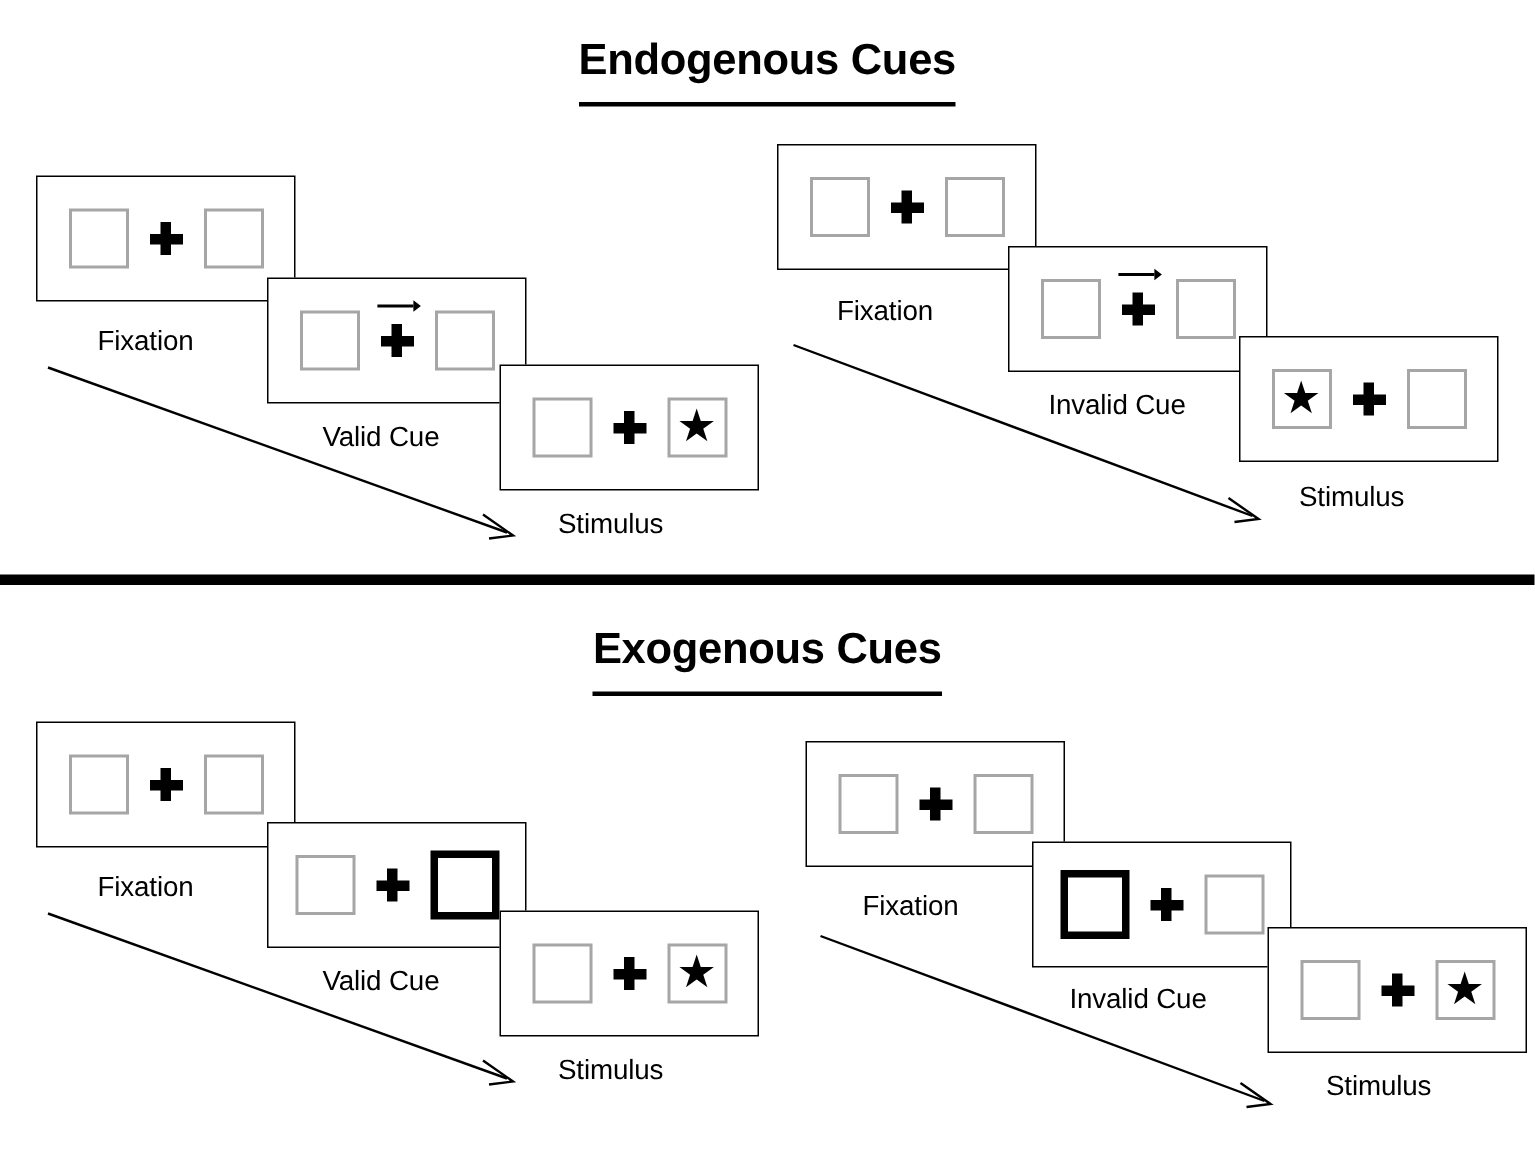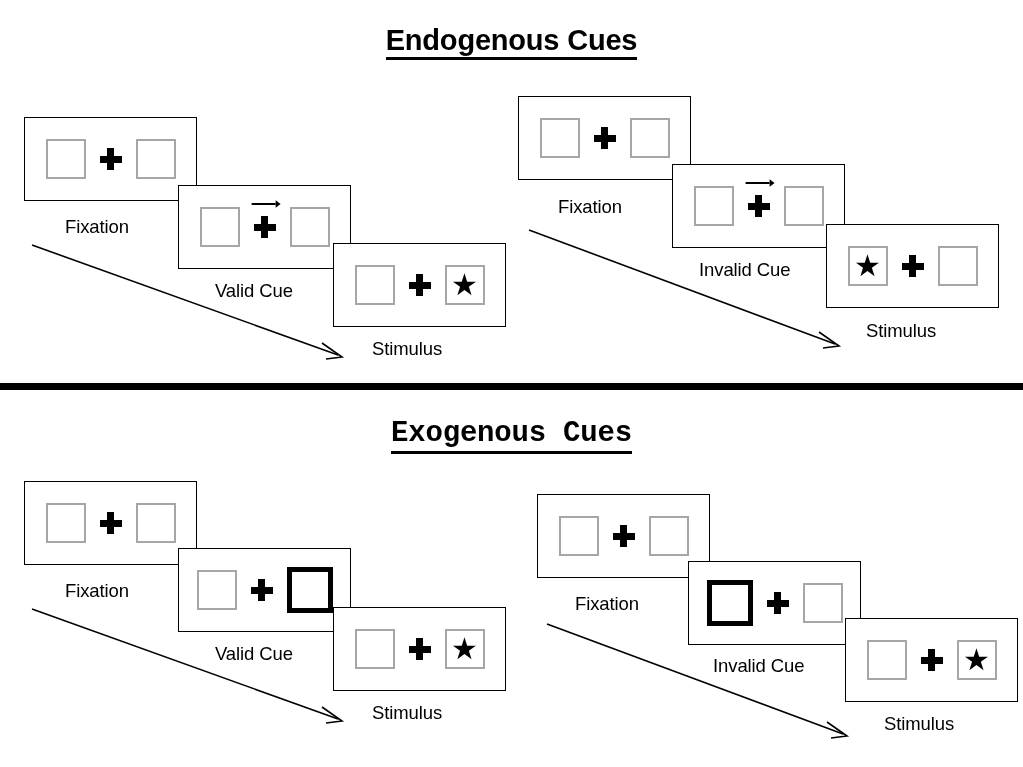--- a/index.html
+++ b/index.html
@@ -22,24 +22,24 @@
     position: absolute;
     left: 0;
     width: 1023px;
     text-align: center;
     font-size: 29px;
     font-weight: bold;
     letter-spacing: -0.2px;
   }
   .section-title span {
     border-bottom: 3px solid #000;
-    padding-bottom: 1px;
+    padding-bottom: 12px;
   }
   #title-endogenous { top: 24px; }
-  #title-exogenous  { top: 417px; font-family: Liberation Mono, monospace; }
+  #title-exogenous  { top: 417px; }
 
   
   .divider {
     position: absolute;
     left: 0px;
     top: 383px;
     width: 1023px;
     height: 7px;
     background: #000000;
   }

